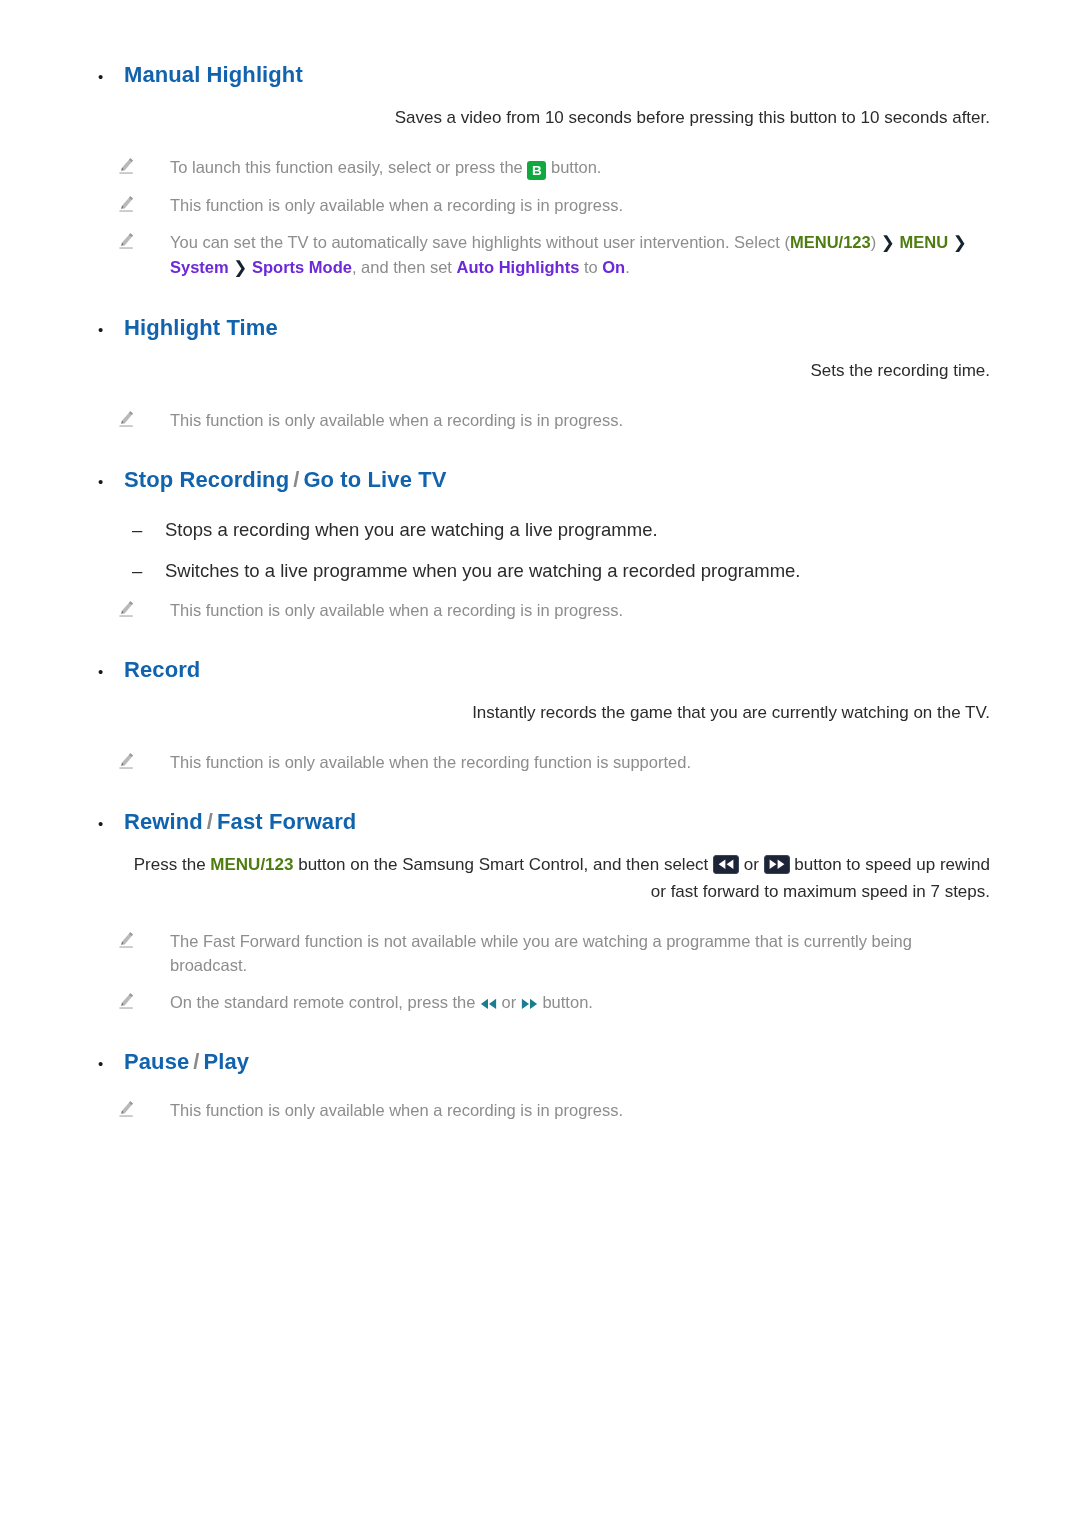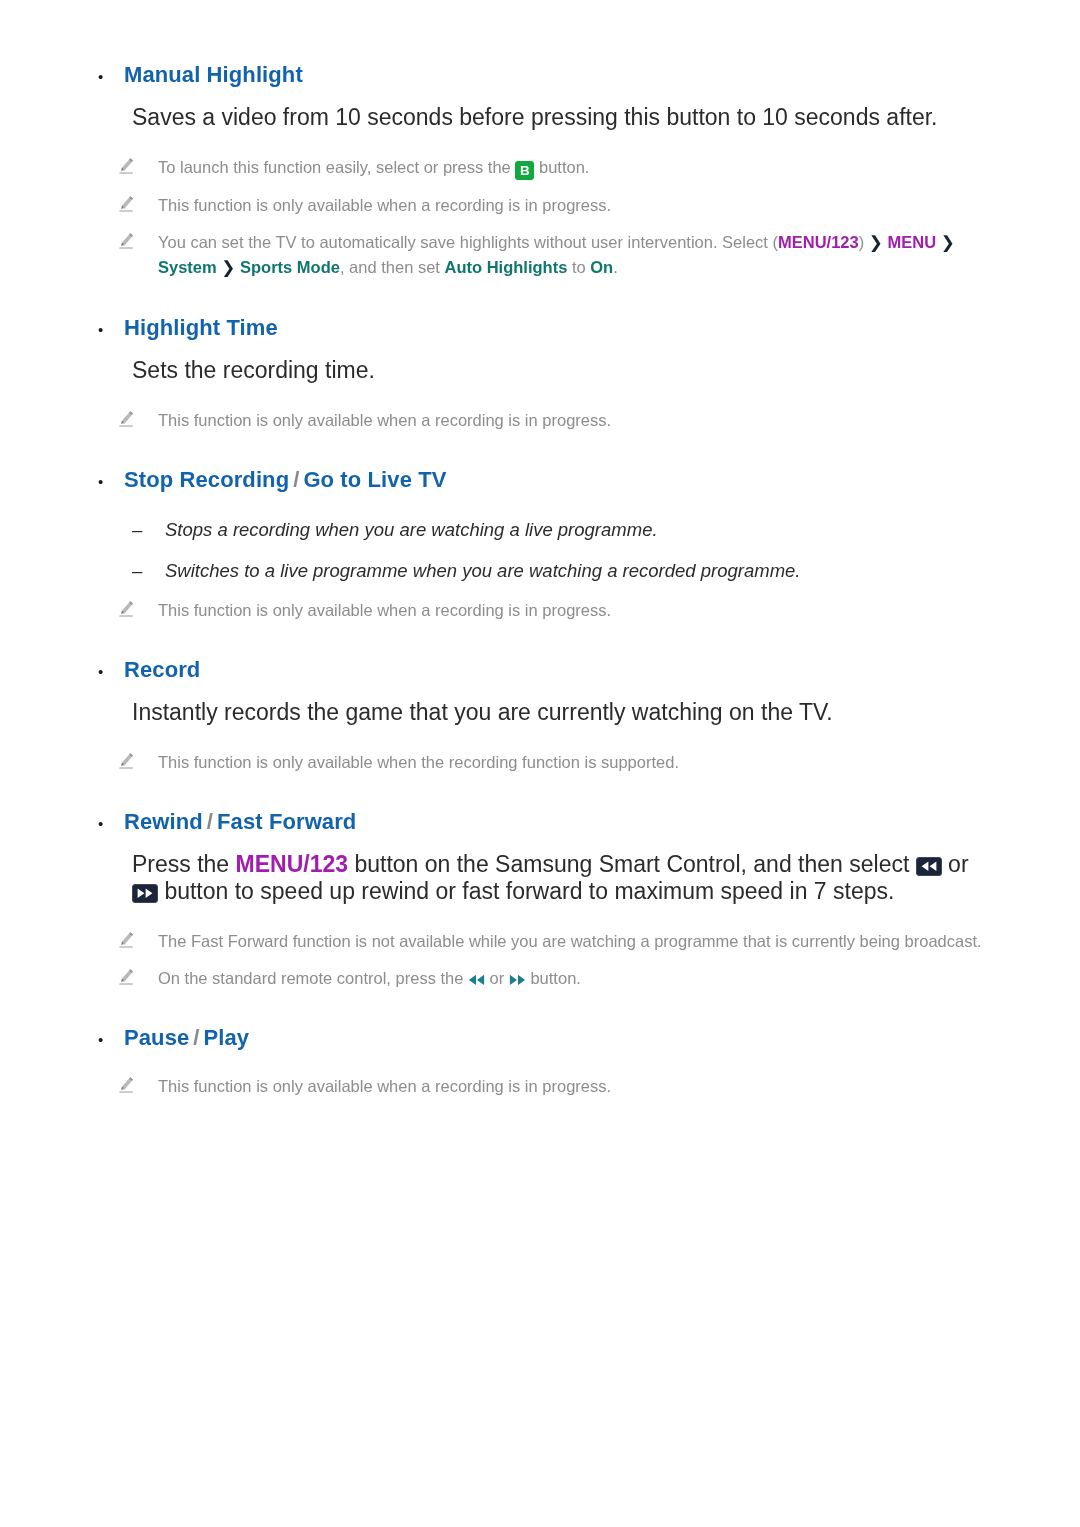--- a/index.html
+++ b/index.html
@@ -50,66 +50,68 @@
   .heading .sep {
     color: #8a8a8a;
     font-weight: bold;
     padding: 0 4px;
   }
 
   
   .body-p {
     margin: 0 0 17px 0;
     padding-left: 42px;
-    font-size: 23px;
+    font-size: 17px;
     line-height: 27px;
     color: #2b2b2b;
+    text-align: right;
   }
 
   
   .dash-item {
     display: flex;
     margin: 0 0 14px 0;
     padding-left: 42px;
     font-size: 18.5px;
     line-height: 27px;
     color: #2b2b2b;
   }
   .dash-item .dash {
     flex: 0 0 auto;
     width: 33px;
     color: #2b2b2b;
   }
-  .dash-item .dtext { flex: 1 1 auto; font-style: italic; }
+  .dash-item .dtext { flex: 1 1 auto; }
 
   
   .note {
     display: flex;
     margin: 0 0 13px 0;
     padding-left: 28px;
   }
   .note .pencil {
     flex: 0 0 auto;
     width: 40px;
     padding-top: 2px;
   }
   .note .ntext {
     flex: 1 1 auto;
     font-size: 16.5px;
     line-height: 24px;
     color: #8d8d8d;
+    margin-left: 12px;
   }
 
   
   .gap-lg { height: 22px; }
   .gap-sm { height: 7px; }
 
   
-  .tok-blue   { color: #0f766e; font-weight: bold; }
-  .tok-teal   { color: #a21caf; font-weight: bold; }
+  .tok-blue   { color: #6d28d9; font-weight: bold; }
+  .tok-teal   { color: #4d7c0f; font-weight: bold; }
   .tok-chev   { color: #15232e; font-weight: bold; font-size: 1.02em; }
   .paren      { color: #8d8d8d; }
 
   
   .key-color {
     display: inline-block;
     vertical-align: -2px;
     width: 19px;
     height: 19px;
     line-height: 19px;

